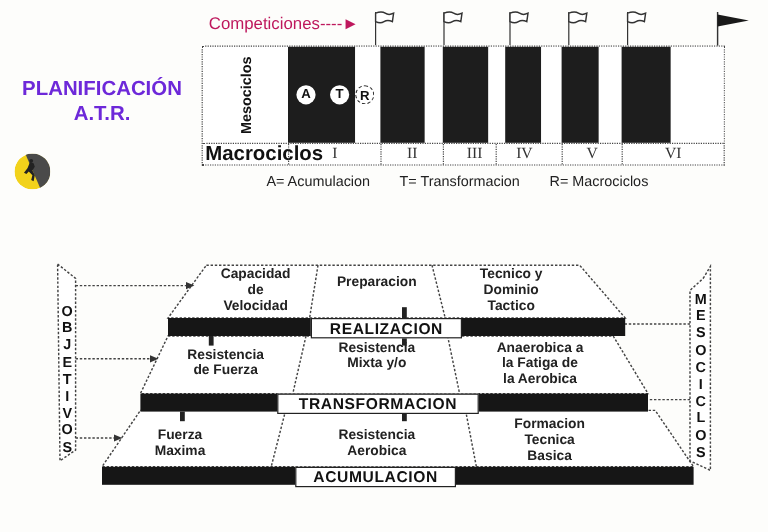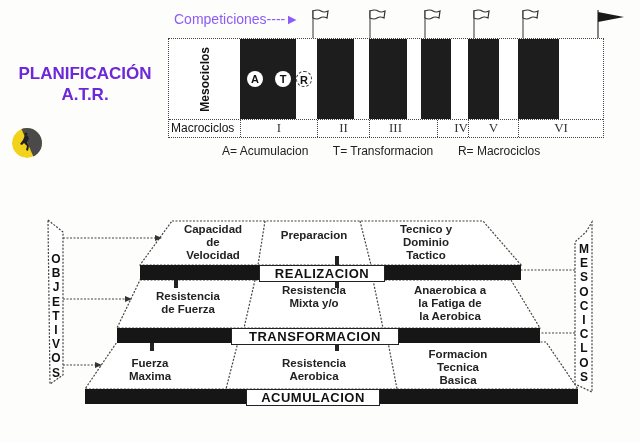--- a/index.html
+++ b/index.html
@@ -1,30 +1,30 @@
 <!DOCTYPE html>
 <html><head>
   <meta charset="utf-8">
   <style>
     * { box-sizing: border-box; margin: 0; padding: 0; }
     html, body { width: 640px; height: 443px; background: #fdfdfb; overflow: hidden; }
     body { position: relative; font-family: "Liberation Sans", sans-serif; color: #111; }
     .abs { position: absolute; }
     .title { font-weight: bold; font-size: 17px; text-align: center; line-height: 21px; color: #6d28d9; }
     .logo { width: 30px; height: 30px; border-radius: 50%; overflow: hidden; }
-    .comp-label { font-size: 14px; color: #8b5cf6; white-space: nowrap; }
+    .comp-label { font-size: 14px; color: #be185d; white-space: nowrap; }
     .flag svg { display: block; }
     .atr-table { border: 1.5px dotted #444; background: #fff; }
     .col { position: absolute; top: 0; }
     .dark { background: #1d1d1d; }
     .light { background: #fff; }
     .meso-label { writing-mode: vertical-rl; transform: rotate(180deg); font-weight: bold; font-size: 12px; }
     .macro-row { border-top: 1.5px dotted #444; }
     .macro-cell { position: absolute; top: 0; height: 100%; font-family: "Liberation Serif", serif; font-size: 13px; text-align: center; border-left: 1.5px dotted #444; line-height: 16px; color: #333; }
-    .macro-head { font-weight: normal; font-size: 12px; line-height: 16px; padding-left: 2px; }
+    .macro-head { font-weight: bold; font-size: 17px; line-height: 16px; padding-left: 2px; }
     .circle { width: 16px; height: 16px; border-radius: 50%; background: #fff; font-size: 11px; font-weight: bold; text-align: center; line-height: 16px; color: #111; }
     .legend { font-size: 12px; color: #222; white-space: nowrap; }
     .cell-text { font-weight: bold; font-size: 11.5px; line-height: 13px; text-align: center; color: #222; }
     .band-label { background: #fff; font-weight: bold; font-size: 13px; letter-spacing: 0.5px; text-align: center; line-height: 15px; padding: 0 4px; border: 1px solid #222; }
     .side-text { font-weight: bold; font-size: 12px; text-align: center; line-height: 14.2px; }
   </style>
 </head>
 <body>
 
 <div class="abs title" style="left:2px; top:63px; width:166px;">
@@ -104,21 +104,21 @@
 
   <div class="abs circle" style="left:78px; top:32px;">A</div>
   <div class="abs circle" style="left:106px; top:32px;">T</div>
   <div class="abs circle" style="left:127px; top:32px; border:1px dashed #333;">R</div>
 
   <div class="abs macro-row" style="left:0; top:80px; width:434px; height:18px;">
     <div class="abs macro-head" style="left:0; top:0;">Macrociclos</div>
     <div class="macro-cell" style="left:71px; width:77px;">I</div>
     <div class="macro-cell" style="left:148px; width:52px;">II</div>
     <div class="macro-cell" style="left:200px; width:52px;">III</div>
-    <div class="macro-cell" style="left:268px; width:47px;">IV</div>
+    <div class="macro-cell" style="left:244px; width:47px;">IV</div>
     <div class="macro-cell" style="left:299px; width:50px;">V</div>
     <div class="macro-cell" style="left:349px; width:85px;">VI</div>
   </div>
 </div>
 
 <div class="abs legend" style="left:222px; top:144px; width:360px;">
   <span>A= Acumulacion</span>
   <span style="display:inline-block; width:18px;"></span>
   <span>T= Transformacion</span>
   <span style="display:inline-block; width:18px;"></span>

